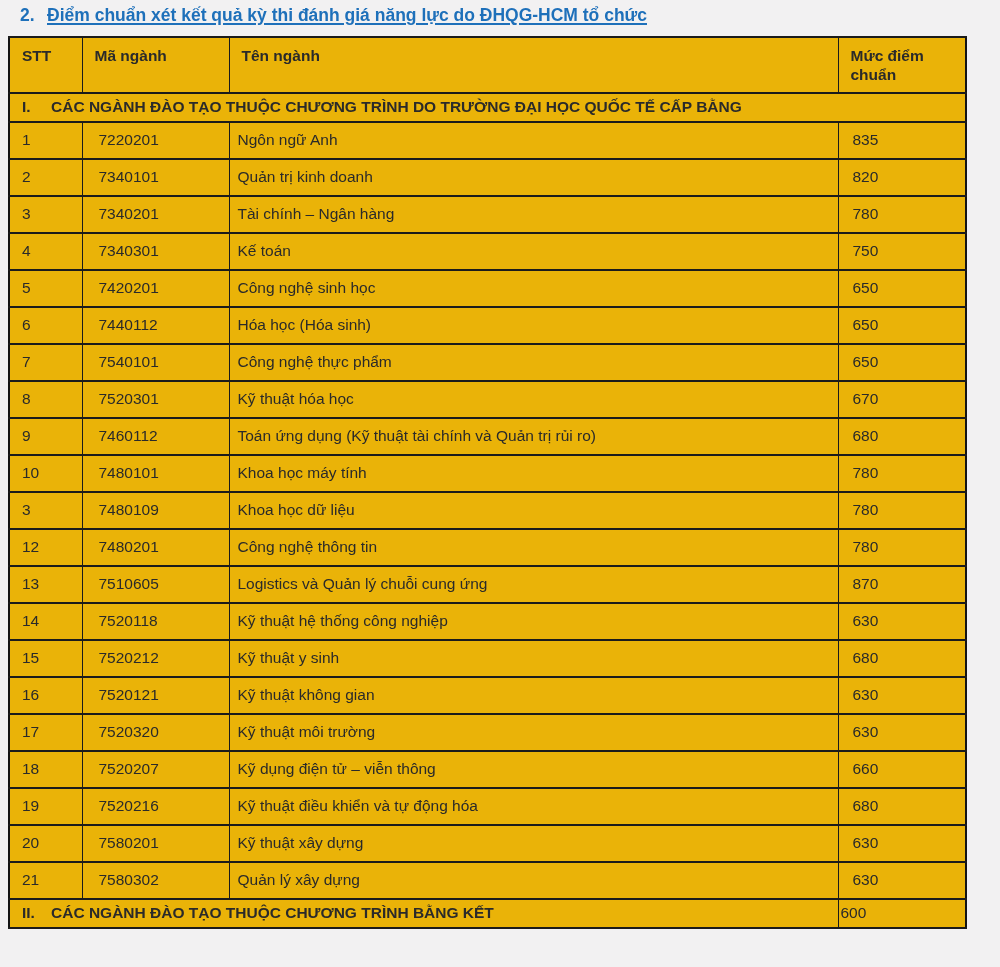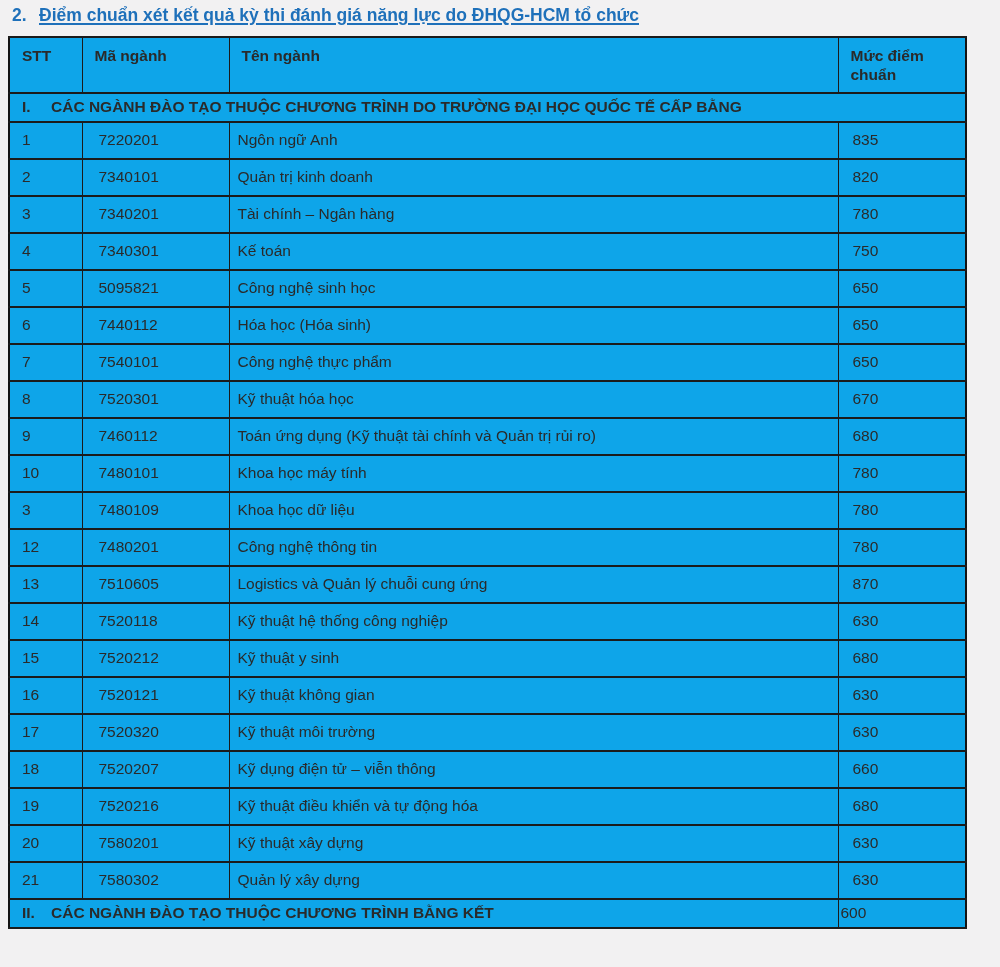--- a/index.html
+++ b/index.html
@@ -8,40 +8,40 @@
     width: 1000px; height: 967px;
     background: #f2f1f2;
     font-family: "Liberation Sans", "DejaVu Sans", sans-serif;
     color: #2a2a2a;
     overflow: hidden;
   }
   .page { padding: 5px 0 0 8px; }
 
   
   h2.doc-heading {
-    margin: 0 0 9px 4px;
+    margin: 0 0 9px 12px;
     font-size: 17.5px;
     line-height: 1.25;
     font-weight: bold;
   }
   h2.doc-heading a {
     color: #1e70ba;
     text-decoration: underline;
     text-decoration-thickness: 2px;
     text-underline-offset: 2px;
     cursor: pointer;
   }
   .heading-number { display: inline-block; min-width: 27px; }
 
   
   table.scores {
     border-collapse: collapse;
     table-layout: fixed;
     width: 957px;
-    background: #0ea5e9;
+    background: #eab308;
     border: 2.5px solid #141414;
   }
   th, td {
     border: solid #1b1b1b;
     border-width: 2px 1.5px;
     font-size: 15.5px;
     overflow: hidden;
     white-space: normal;
   }
   th {
@@ -117,21 +117,21 @@
           <td class="col-score">780</td>
         </tr>
         <tr>
           <td class="col-stt">4</td>
           <td class="col-code">7340301</td>
           <td class="col-name">Kế toán</td>
           <td class="col-score">750</td>
         </tr>
         <tr>
           <td class="col-stt">5</td>
-          <td class="col-code">5095821</td>
+          <td class="col-code">7420201</td>
           <td class="col-name">Công nghệ sinh học</td>
           <td class="col-score">650</td>
         </tr>
         <tr>
           <td class="col-stt">6</td>
           <td class="col-code">7440112</td>
           <td class="col-name">Hóa học (Hóa sinh)</td>
           <td class="col-score">650</td>
         </tr>
         <tr>

